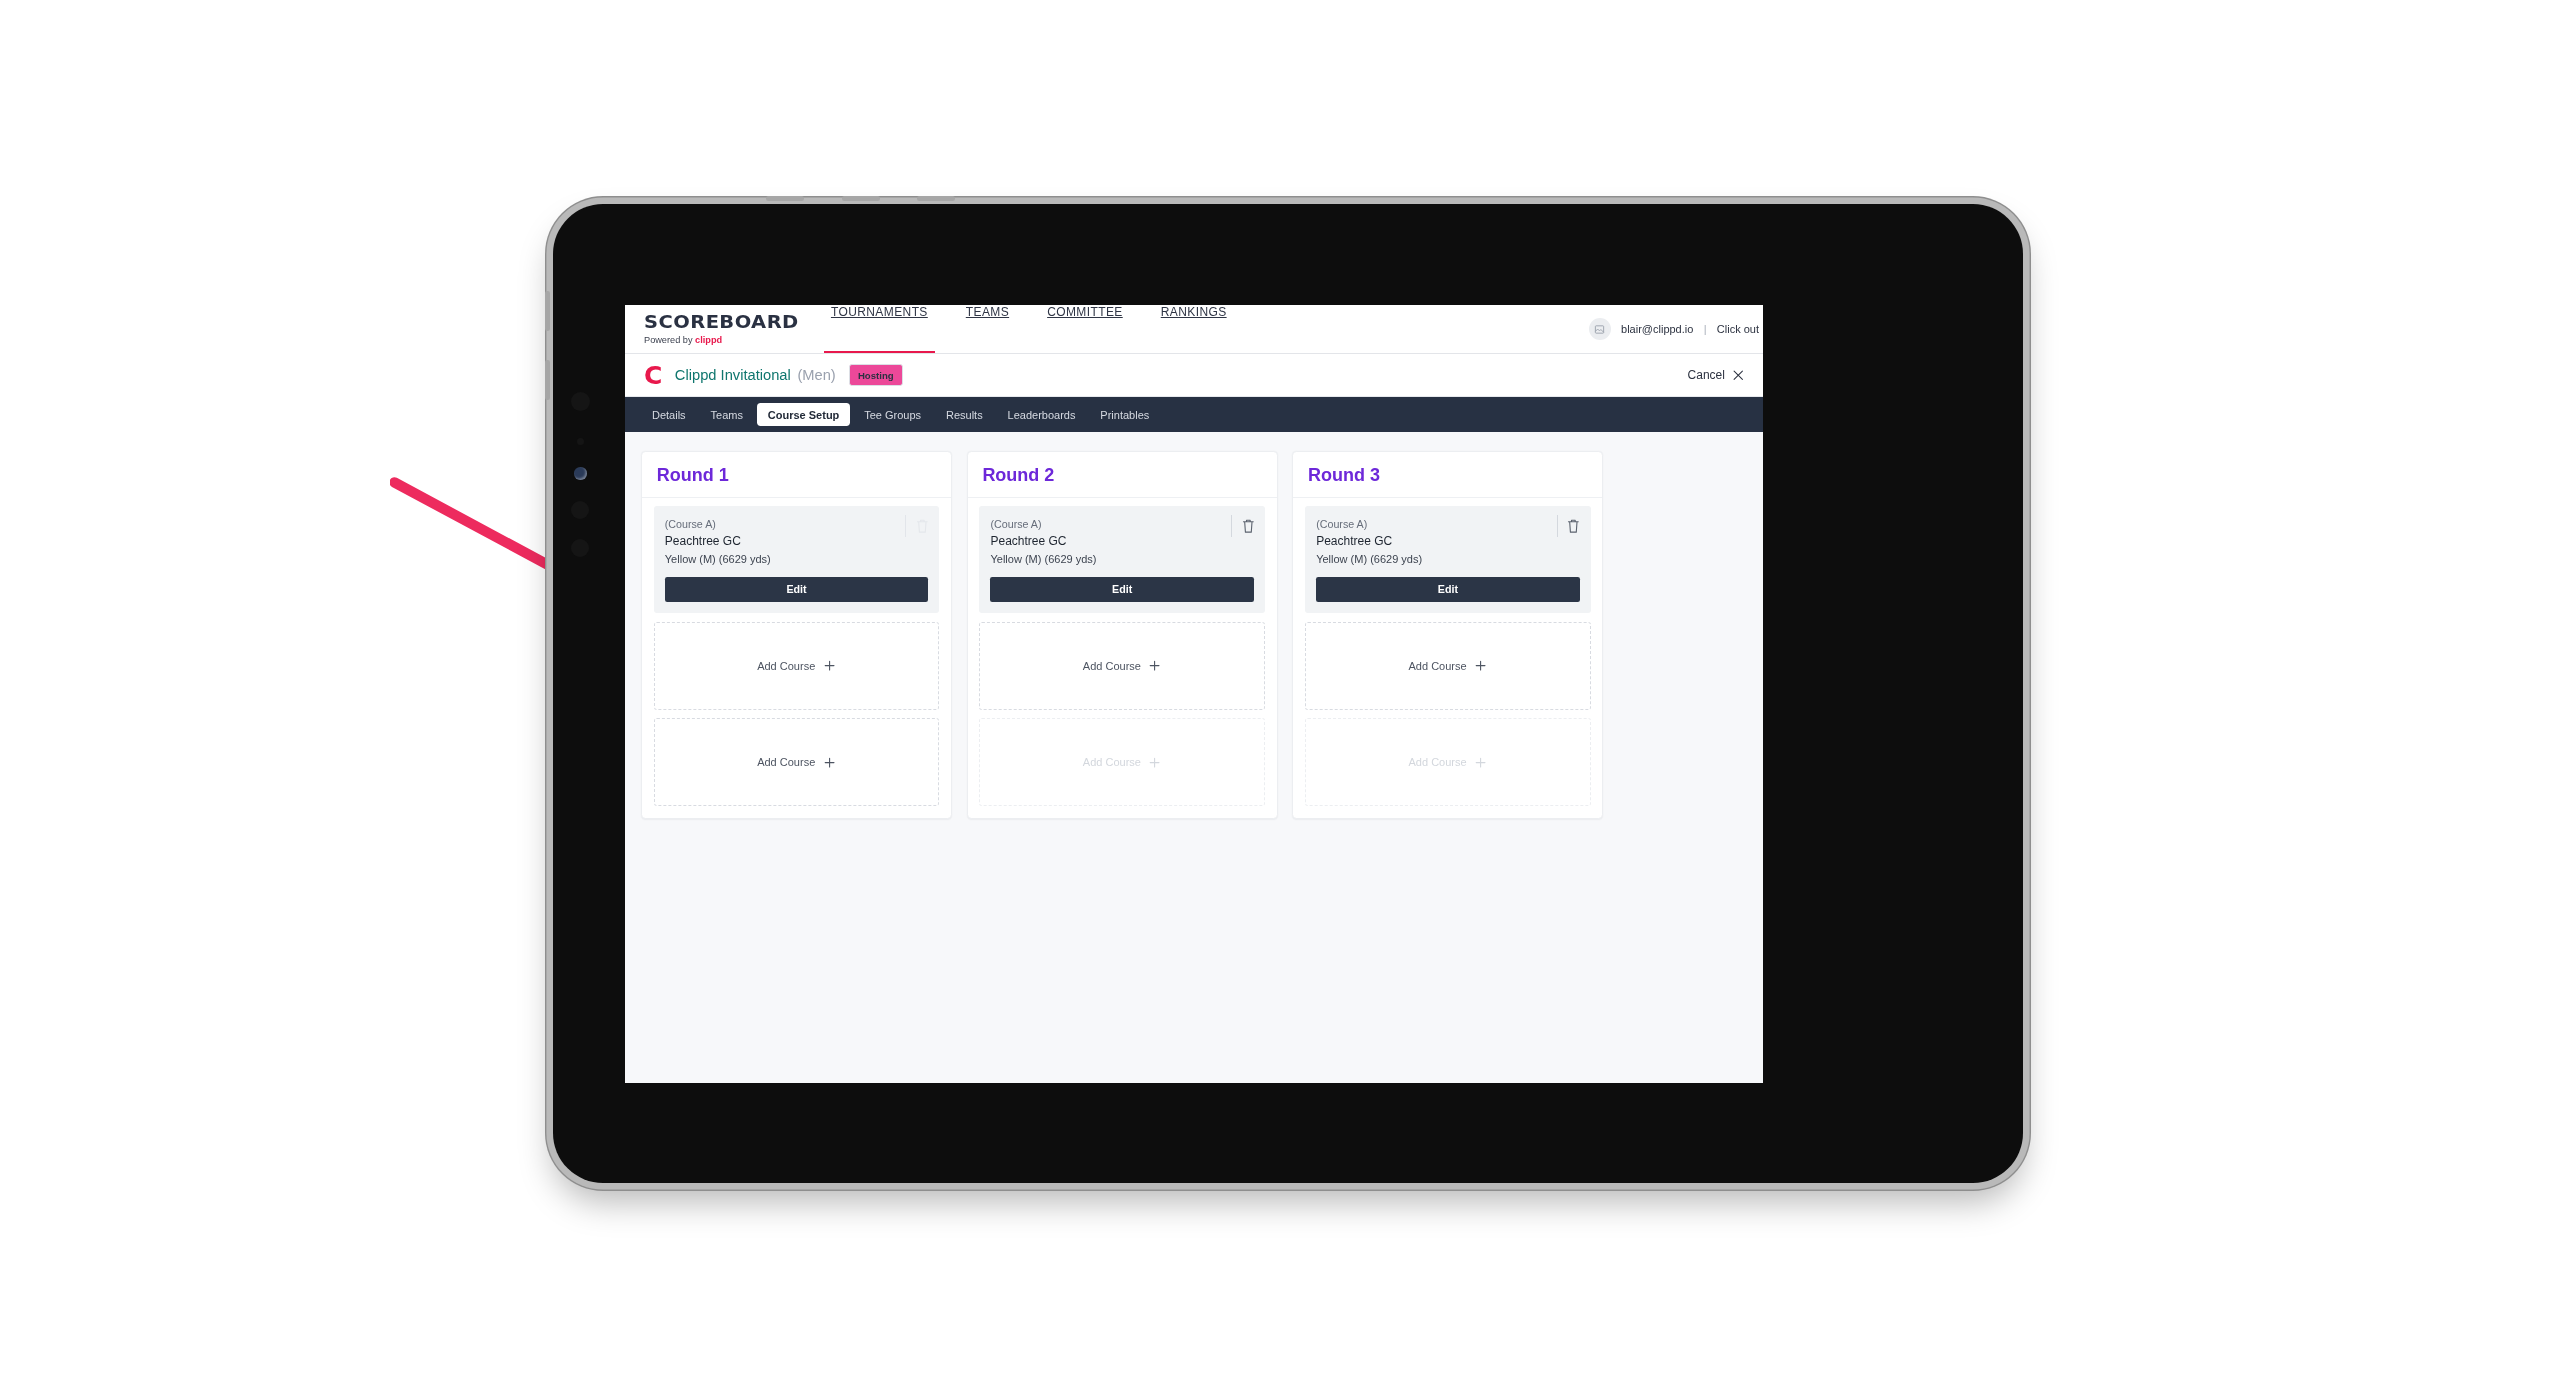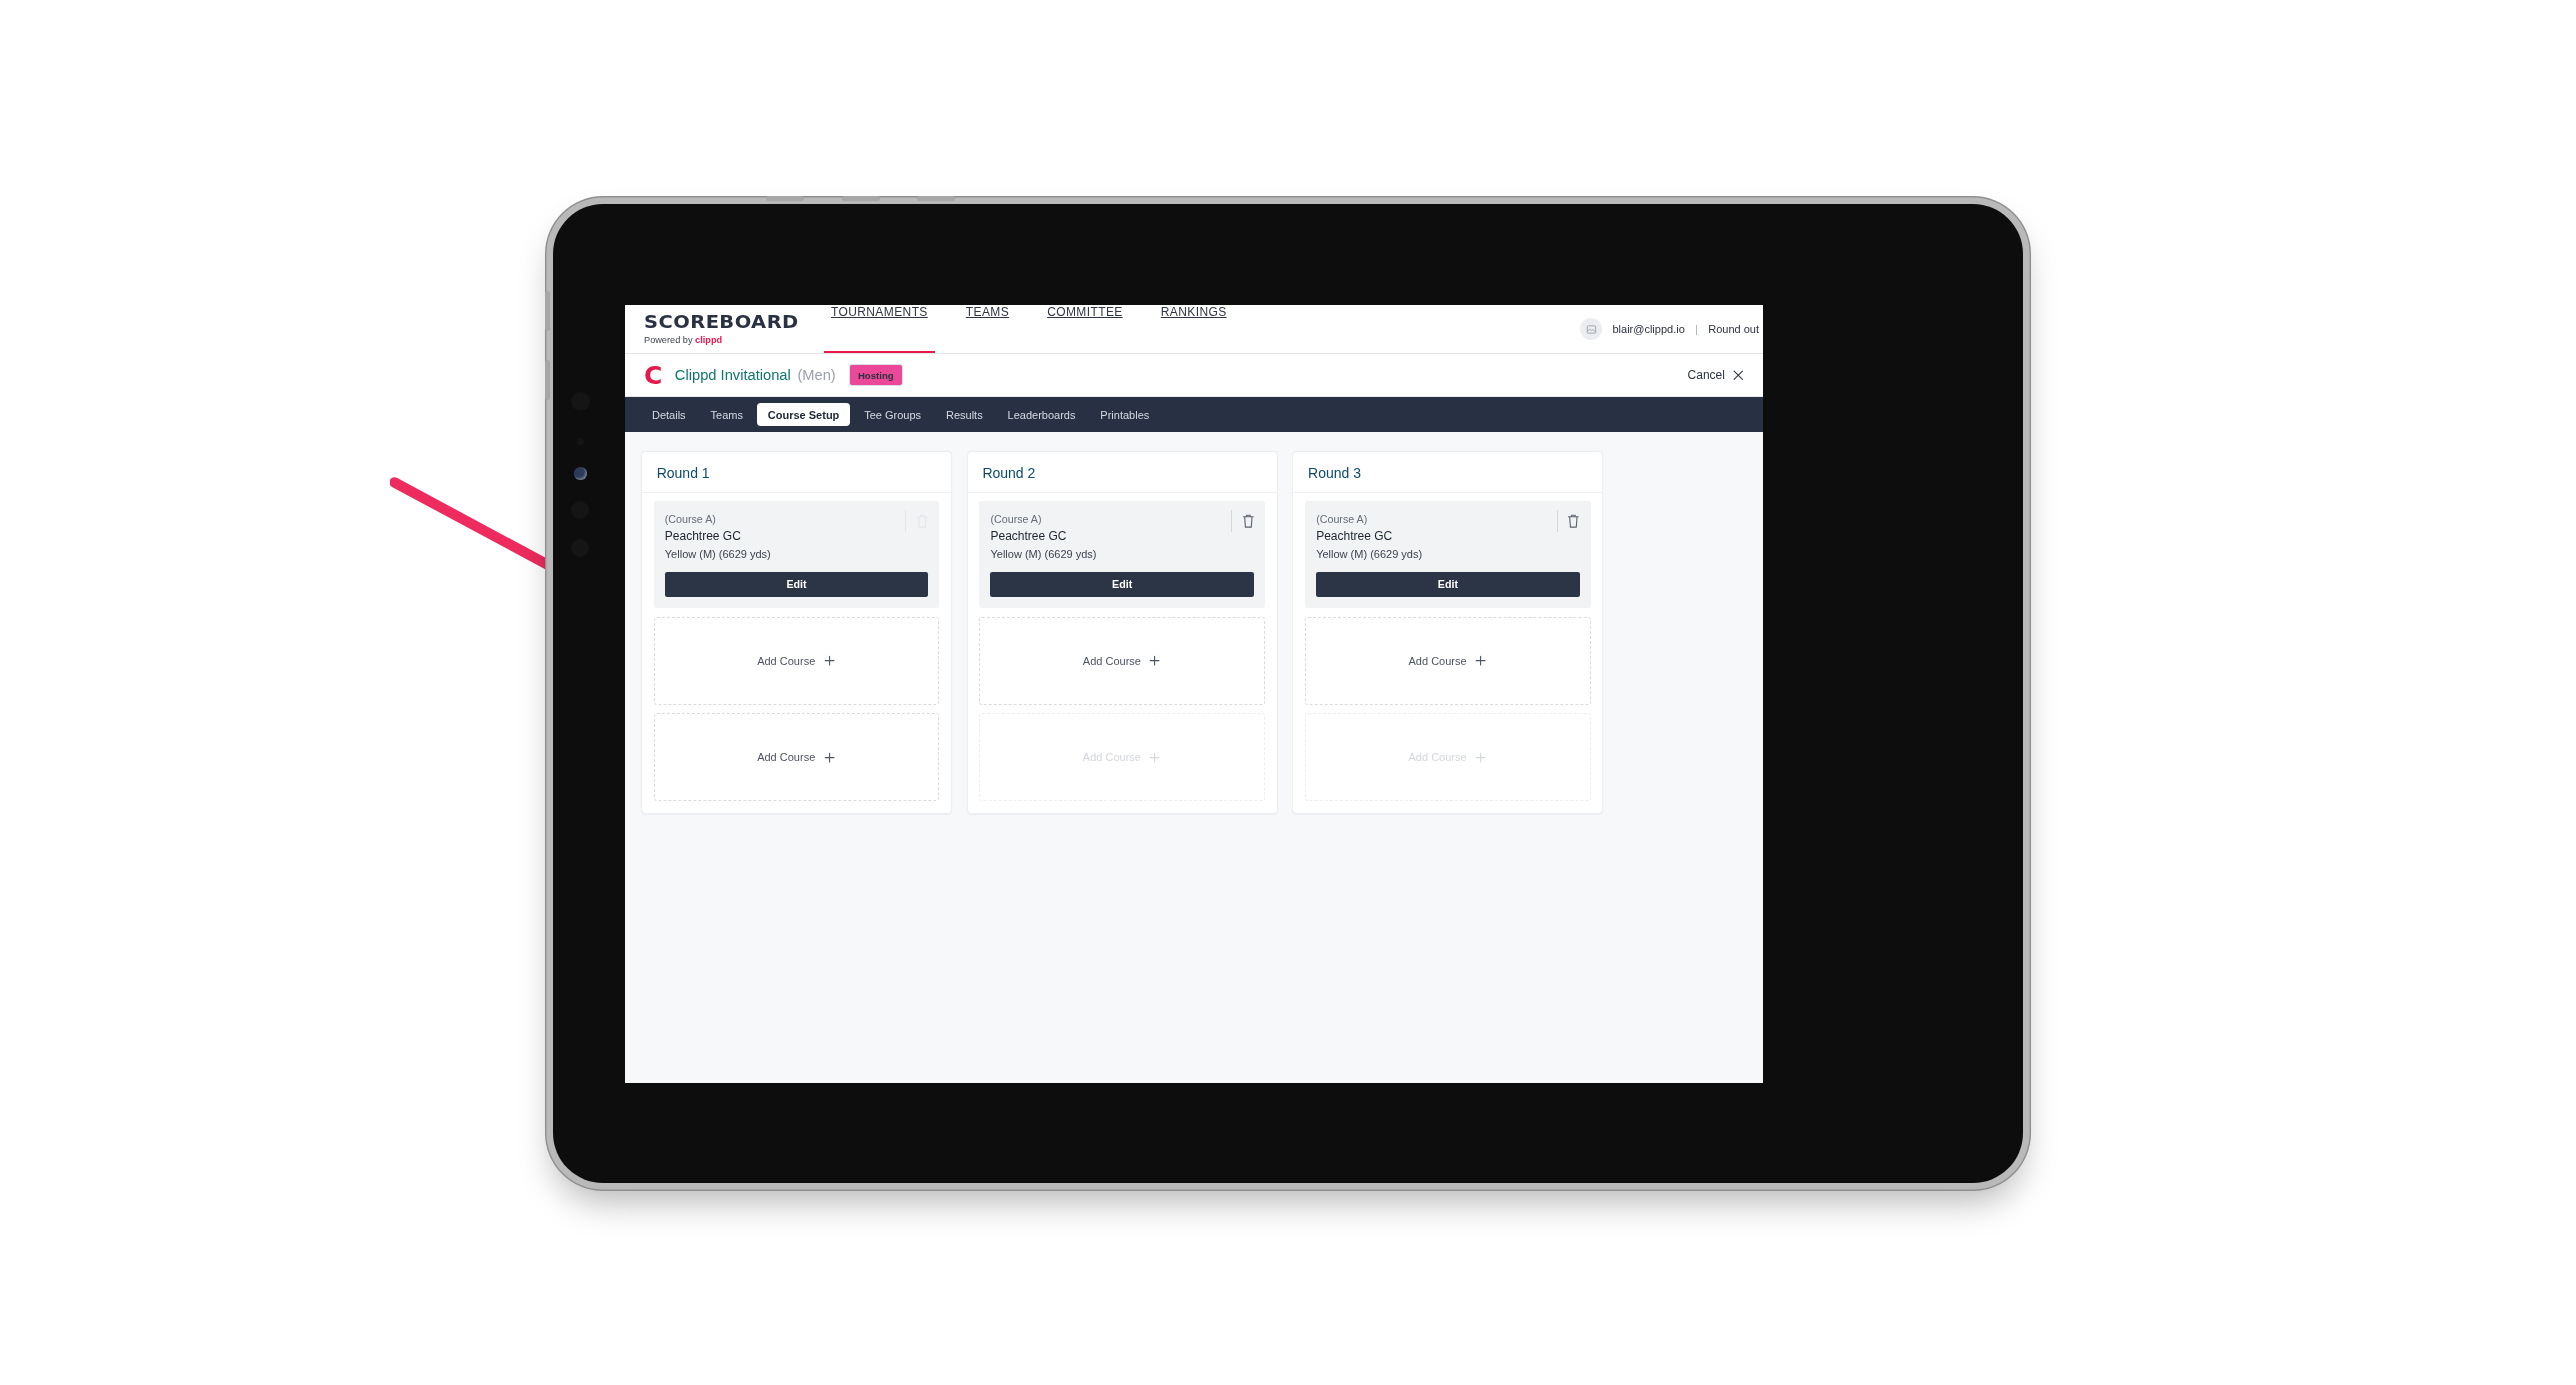--- a/index.html
+++ b/index.html
@@ -132,21 +132,21 @@
     align-items: flex-start;
   }
   .round-col {
     width: 311px; background:#ffffff;
     border:0.7px solid #eceef1; border-radius:4.4px;
     box-shadow: 0 0.7px 1.5px rgba(16,24,40,.05);
     overflow:hidden;
   }
   .round-head {
     padding: 12.5px 14.7px 11.8px 14.7px;
-    font-size: 14px; font-weight:400; color:#0c4a6e;
+    font-size: 18px; font-weight:700; color:#6d28d9;
     border-bottom: 0.7px solid #eef0f3;
   }
   .round-body { padding: 7.4px 11.8px 11.8px 11.8px; }
 
   
   .course-card {
     background:#f1f3f5; border-radius:2.9px;
     padding: 10.3px 11px 11px 11px; margin-bottom: 8.8px;
     position: relative;
   }
@@ -234,21 +234,21 @@
 
         <div class="nav-right">
           <div class="avatar">
             <svg width="11" height="11" viewBox="0 0 24 24">
               <rect x="3" y="4" width="18" height="16" rx="1.5" fill="none" stroke="#9aa1ac" stroke-width="2"></rect>
               <path d="M3 16l5-5 4 4 3-3 6 6" fill="none" stroke="#9aa1ac" stroke-width="2"></path>
             </svg>
           </div>
           <div class="nav-user">blair@clippd.io</div>
           <div class="nav-sep">|</div>
-          <div class="nav-signout">Round out</div>
+          <div class="nav-signout">Click out</div>
         </div>
       </div>
 
       <div class="subheader">
         <div class="logo-c">C</div>
         <div class="tourney-name">Clippd Invitational</div>
         <div class="tourney-gender">(Men)</div>
         <div class="hosting-badge">Hosting</div>
         <div class="cancel-wrap">
           <span class="cancel-text">Cancel</span>

